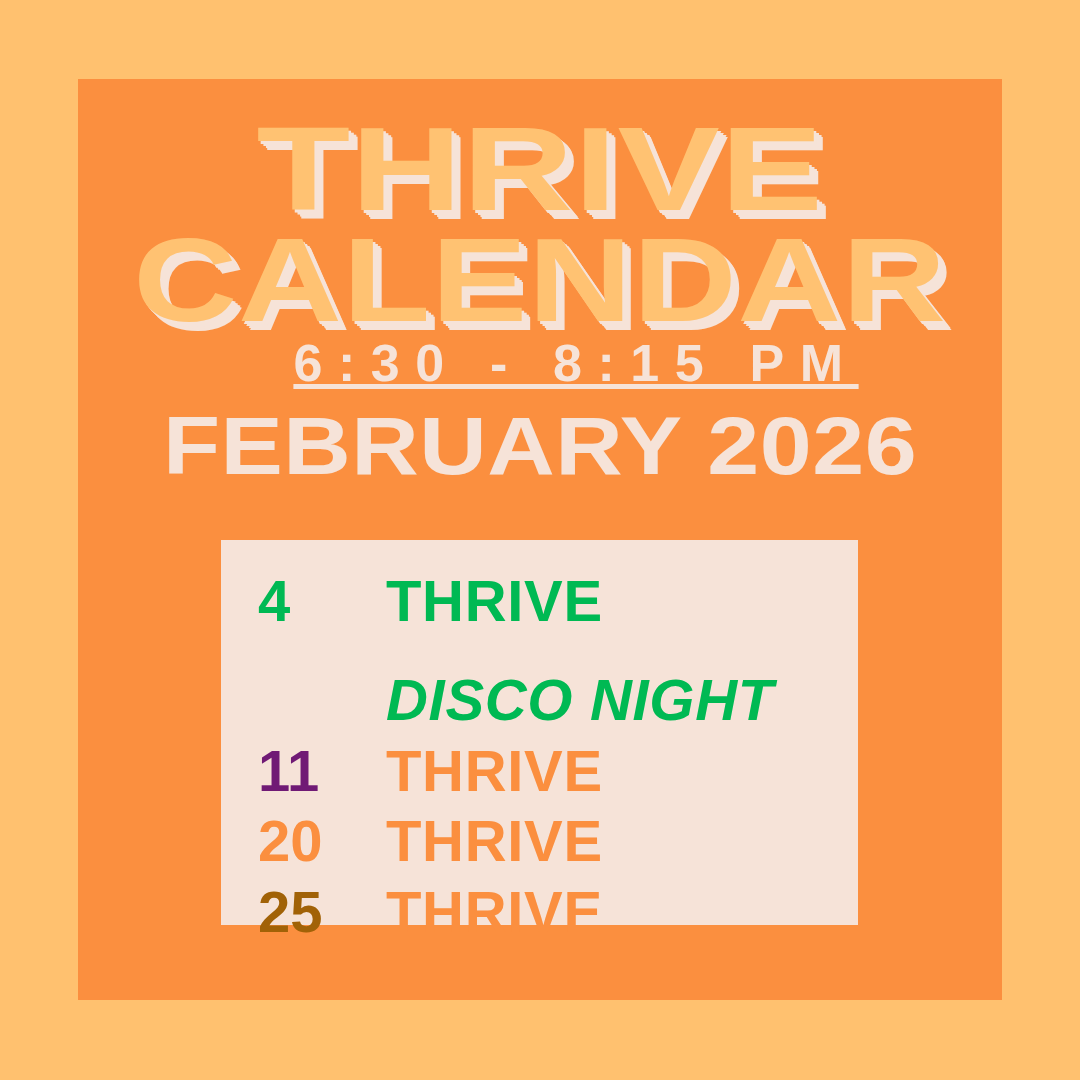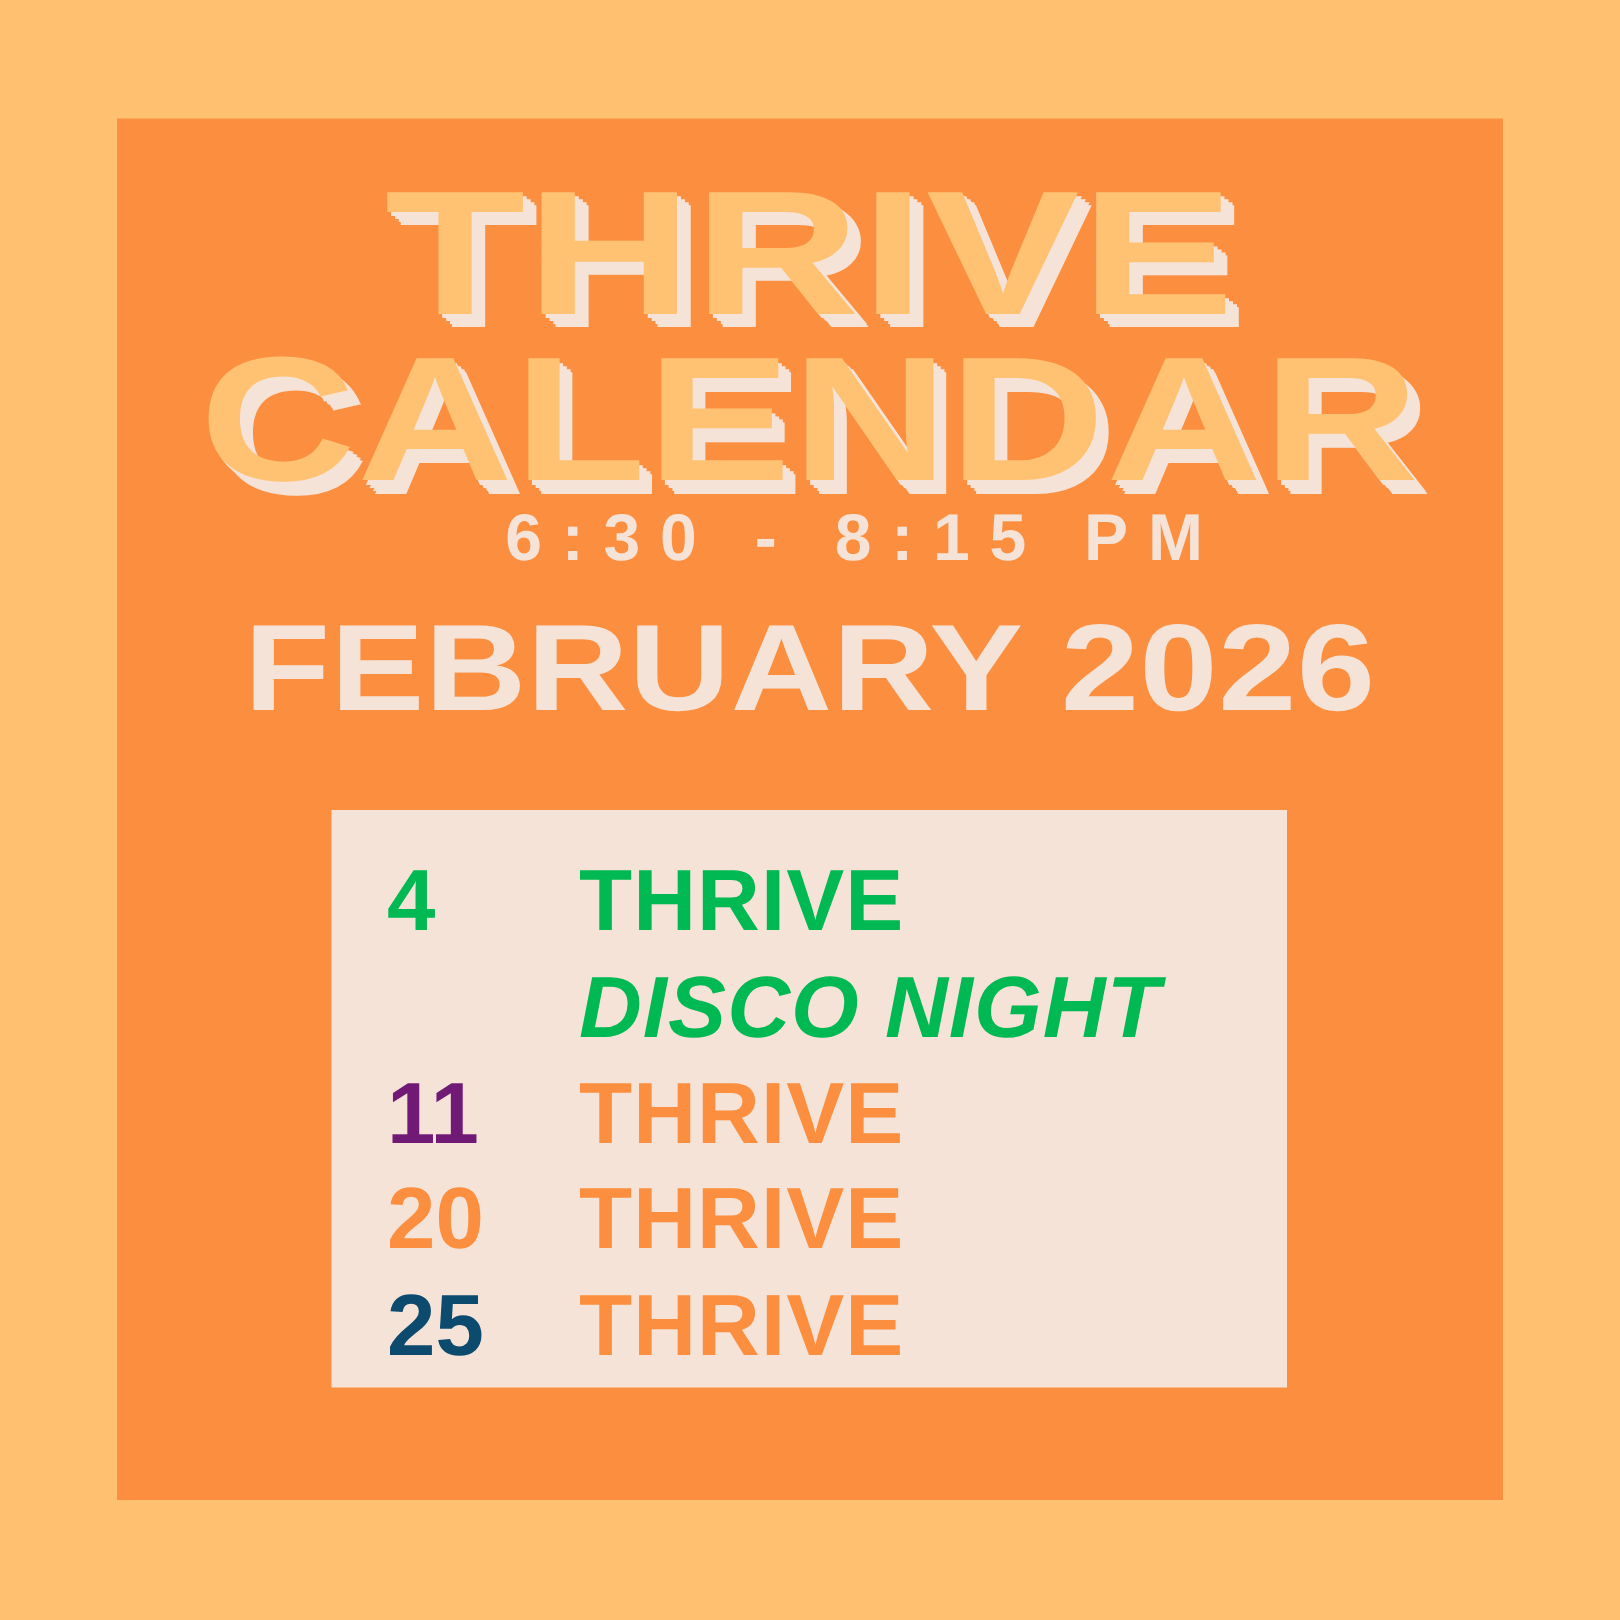--- a/index.html
+++ b/index.html
@@ -74,24 +74,25 @@
   
   #time-line {
     position: absolute;
     left: 0;
     top: 258px;
     width: 996px;
     text-align: center;
     color: #F6E3D8;
     font-family: "Liberation Sans", sans-serif;
     font-weight: bold;
-    font-size: 44px;
+    font-size: 52px;
     letter-spacing: 0.30em;
     line-height: 1;
     white-space: nowrap;
+    text-decoration: underline;
   }
 
   
   #month-line {
     position: absolute;
     left: 0;
     top: 326px;
     width: 924px;
     text-align: center;
     color: #F6E3D8;
@@ -144,20 +145,21 @@
 
   .row-sublabel {
     padding: 0 0 0 165px;
     font-family: "Liberation Sans", sans-serif;
     font-weight: bold;
     font-style: italic;
     font-size: 58px;
     line-height: 1.22;
     letter-spacing: 0.012em;
     white-space: nowrap;
+    margin-top: 28px;
   }
 </style>
 </head>
 <body>
 
 <div id="poster">
 
   <div id="panel">
 
     <div class="title-block">
@@ -178,19 +180,19 @@
         <div class="row-sublabel" style="color: rgb(0, 185, 83);">DISCO NIGHT</div>
         <div class="schedule-row">
           <span class="row-date" style="color: #701a75;">11</span>
           <span class="row-label" style="color: rgb(251, 143, 63);">THRIVE</span>
         </div>
         <div class="schedule-row">
           <span class="row-date" style="color: rgb(251, 143, 63);">20</span>
           <span class="row-label" style="color: rgb(251, 143, 63);">THRIVE</span>
         </div>
         <div class="schedule-row">
-          <span class="row-date" style="color: #0c4a6e;">25</span>
+          <span class="row-date" style="color: #a16207;">25</span>
           <span class="row-label" style="color: rgb(251, 143, 63);">THRIVE</span>
         </div>
       </div>
 
   </div>
 </div>
 
 </body></html>

